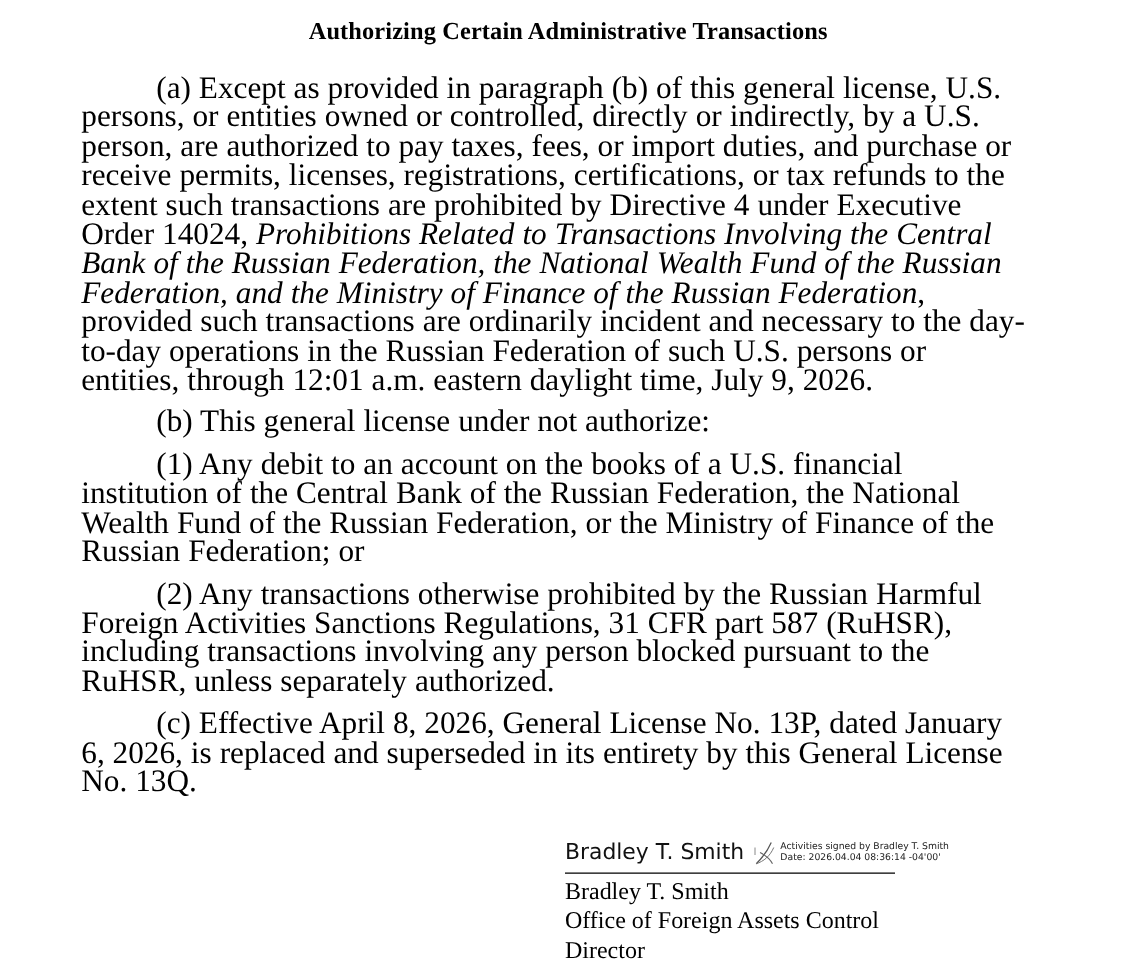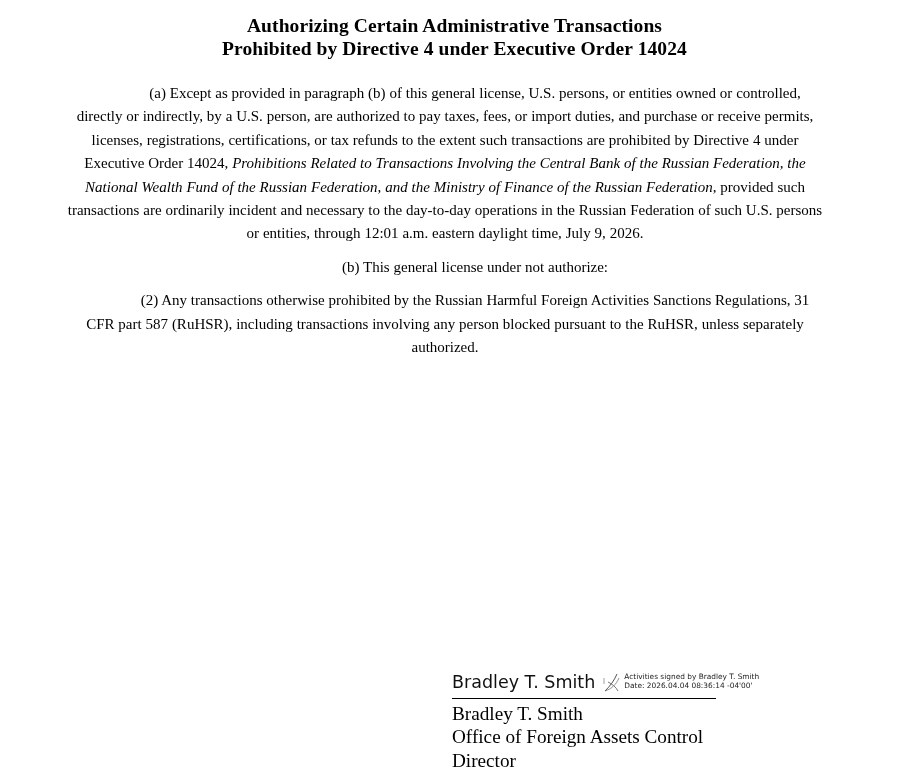--- a/index.html
+++ b/index.html
@@ -38,23 +38,23 @@
 
   
   .body-block {
     margin-left: 65px;
     margin-right: 84px;
     margin-top: 22px;
   }
 
   p.para {
     margin: 0 0 0 0;
-    font-size: 15px;
+    font-size: 25px;
     line-height: 23.4px;
-    text-align: center;
+    text-align: left;
     text-indent: 60px;
     word-spacing: 0.1px;
   }
   p.para + p.para {
     margin-top: 10px;
   }
   p.para.gap-lg {
     margin-top: 11px;
   }
 
@@ -116,32 +116,33 @@
     white-space: nowrap;
   }
 </style>
 </head>
 <body>
 
 <div class="page">
 
   <div class="title-block">
     <span class="title-line">Authorizing Certain Administrative Transactions</span>
-    <span class="title-line">Prohibited by Directive 4 under Executive Order 14024</span>
   </div>
 
   <div class="body-block">
 
     <p class="para"><span>(a) Except as provided in paragraph (b) of this general license, U.S. persons, or entities owned or controlled, directly or indirectly, by a U.S. person, are authorized to pay taxes, fees, or import duties, and purchase or receive permits, licenses, registrations, certifications, or tax refunds to the extent such transactions are prohibited by Directive 4 under Executive Order 14024, </span><span class="ital">Prohibitions Related to Transactions Involving the Central Bank of the Russian Federation, the National Wealth Fund of the Russian Federation, and the Ministry of Finance of the Russian Federation</span><span>, provided such transactions are ordinarily incident and necessary to the day-to-day operations in the Russian Federation of such U.S. persons or entities, through 12:01 a.m. eastern daylight time, July 9, 2026.</span></p>
 
     <p class="para gap-lg">(b) This general license under not authorize:</p>
 
+    <p class="para gap-lg">(1) Any debit to an account on the books of a U.S. financial institution of the Central Bank of the Russian Federation, the National Wealth Fund of the Russian Federation, or the Ministry of Finance of the Russian Federation; or</p>
 
     <p class="para gap-lg">(2) Any transactions otherwise prohibited by the Russian Harmful Foreign Activities Sanctions Regulations, 31 CFR part 587 (RuHSR), including transactions involving any person blocked pursuant to the RuHSR, unless separately authorized.</p>
 
+    <p class="para gap-lg">(c) Effective April 8, 2026, General License No. 13P, dated January 6, 2026, is replaced and superseded in its entirety by this General License No. 13Q.</p>
 
   </div>
 
   <div class="signature-block">
 
     <div class="sig-row">
       <span class="sig-script">Bradley T. Smith</span>
 
       <span class="sig-flourish">
         <svg viewBox="0 0 22 22" width="22" height="22" aria-hidden="true">

